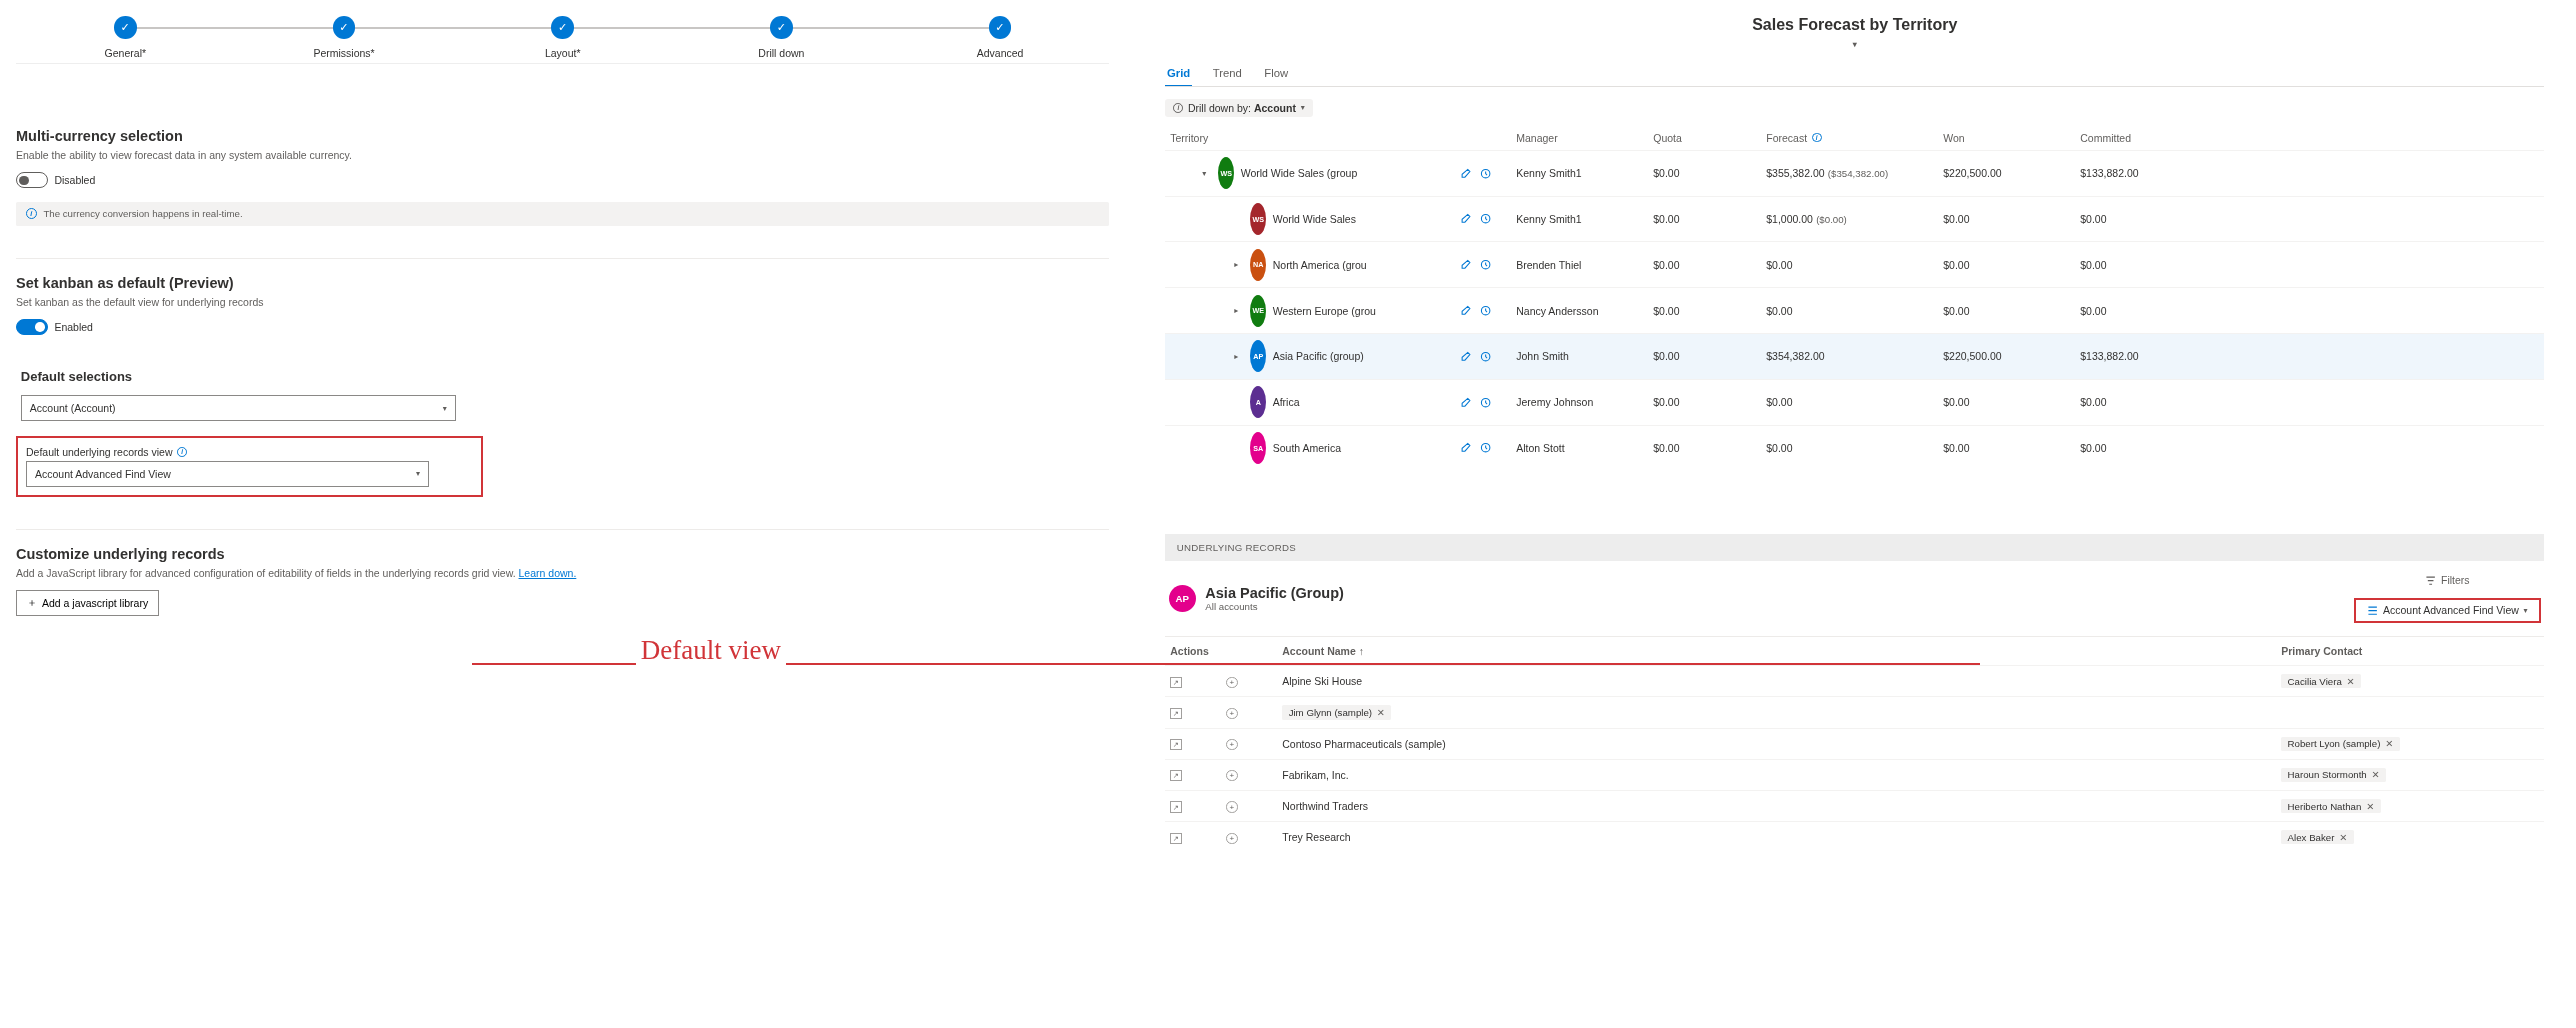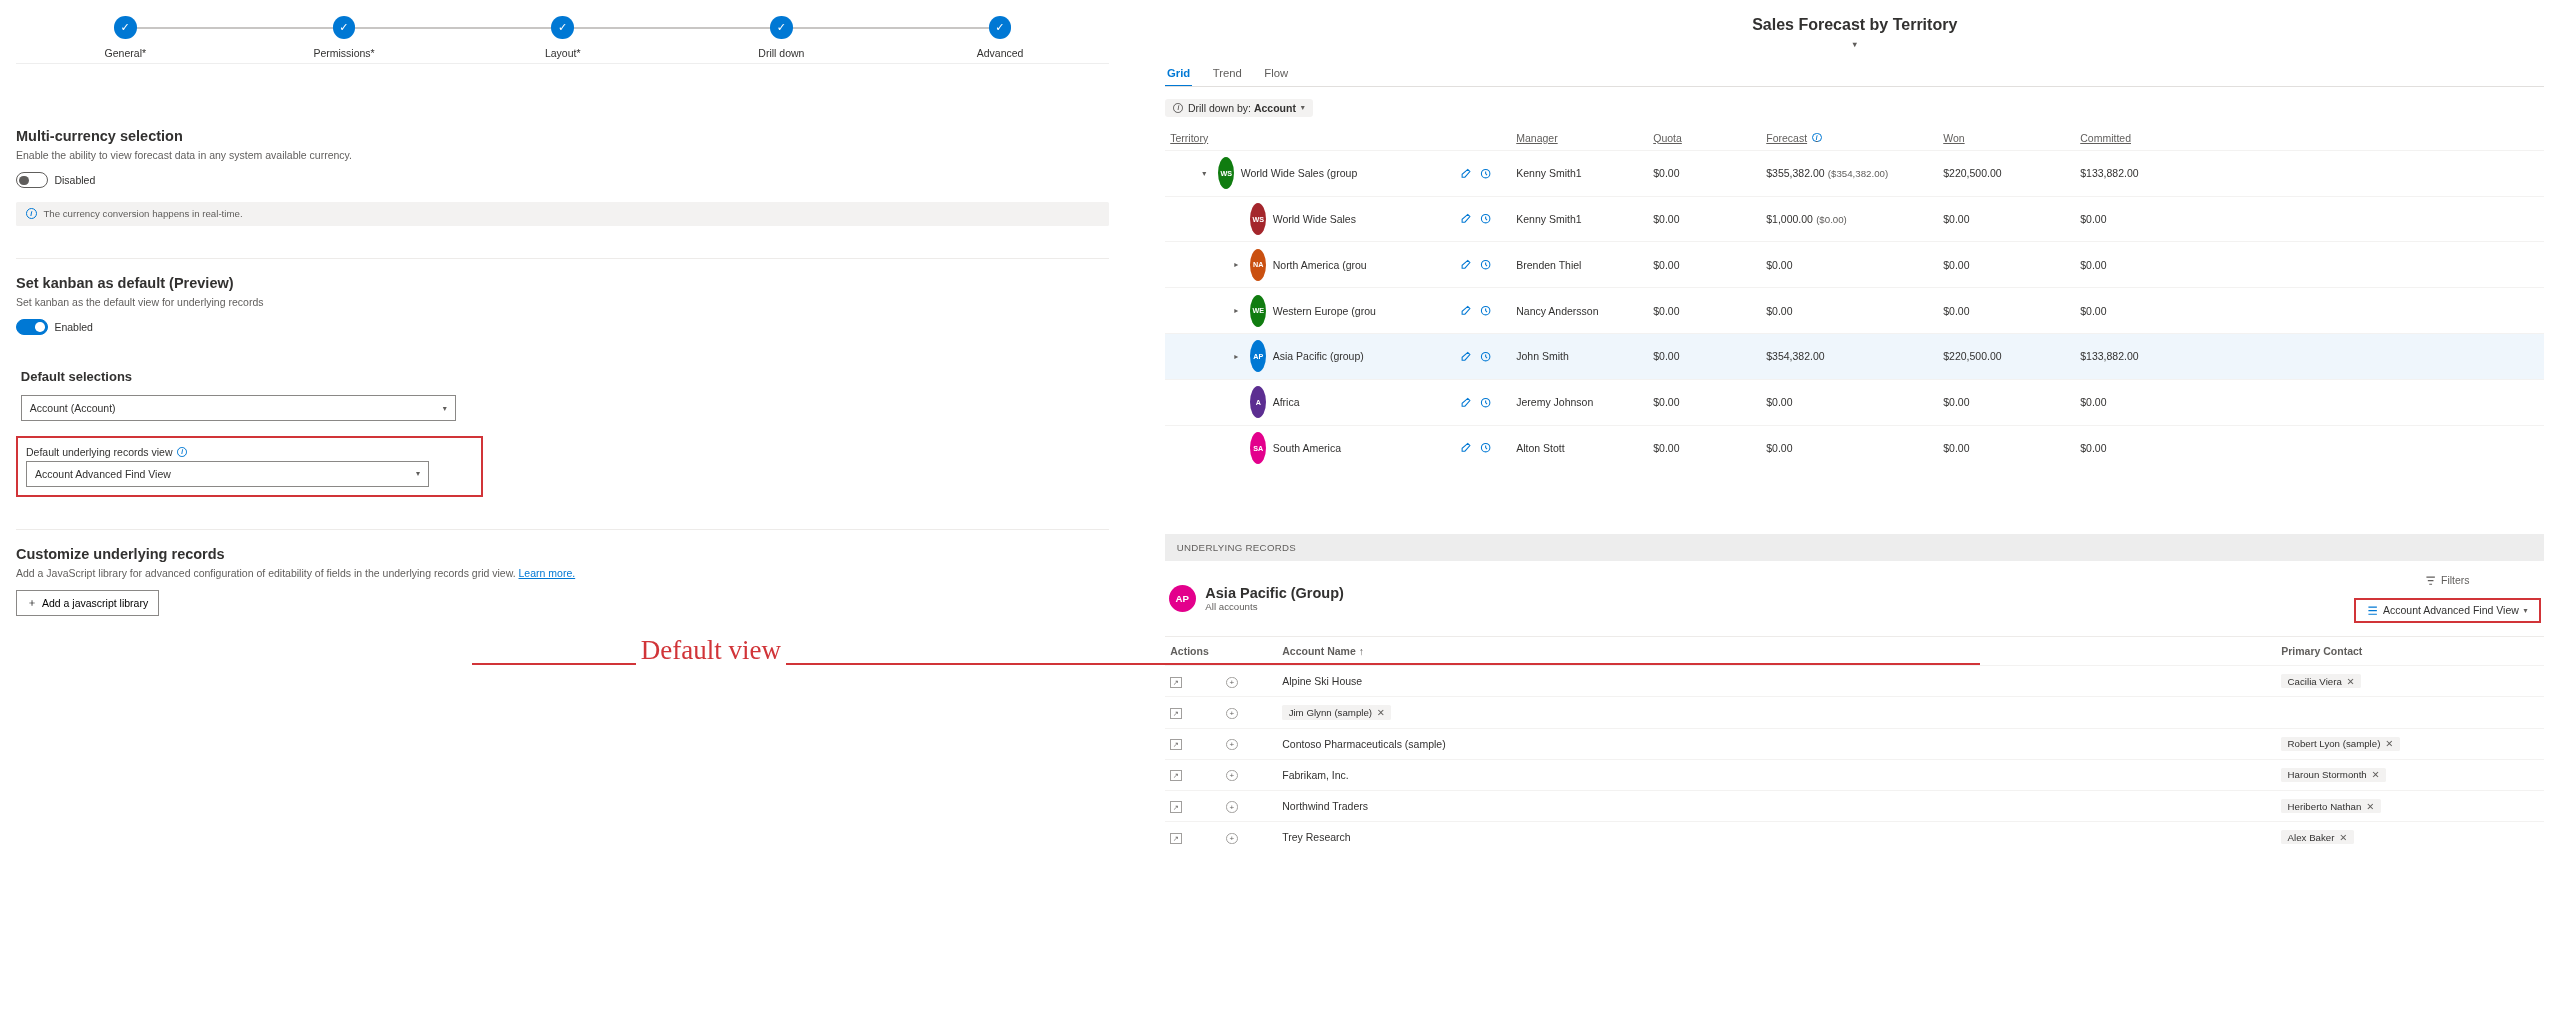--- a/index.html
+++ b/index.html
@@ -95,21 +95,21 @@
 }
 
 .grid-header, .grid-row {
   display: grid;
   grid-template-columns: 290px 56px 137px 113px 177px 137px 137px;
   align-items: center;
   padding: 6.4px 4.8px;
   font-size: 10.5px;
 }
 .grid-header { color: #605e5c; font-weight:400; }
-.grid-header .h { display:flex;align-items:center;gap:4.8px;text-decoration:underline; }
+.grid-header .h { display:flex;align-items:center;gap:4.8px; }
 .grid-row { border-top: 0.8px solid #f3f2f1; }
 .grid-row.hl { background:#eff6fc; }
 .terr { display:flex; align-items:center; gap:6.4px; }
 .indent1 { padding-left: 32px; }
 .indent2 { padding-left: 64px; }
 .avatar {
   width:16px;height:32px;border-radius:50%;color:#fff;font-size:7.2px;
   display:inline-flex;align-items:center;justify-content:center;font-weight:600;
   flex-shrink:0;
 }
@@ -222,21 +222,21 @@
       <div class="select" style="max-width:403px;">
         <span>Account Advanced Find View</span>
         <span class="chev">▾</span>
       </div>
     </div>
   </div>
 
   <div class="section">
     <h2>Customize underlying records</h2>
     <div class="desc">
-      <span>Add a JavaScript library for advanced configuration of editability of fields in the underlying records grid view. </span><span class="link">Learn more.</span>
+      <span>Add a JavaScript library for advanced configuration of editability of fields in the underlying records grid view. </span><span class="link">Learn down.</span>
     </div>
     <button class="btn">
       <span>＋</span>
       <span>Add a javascript library</span>
     </button>
   </div>
 
 </div>
 
 <div class="right-panel">

